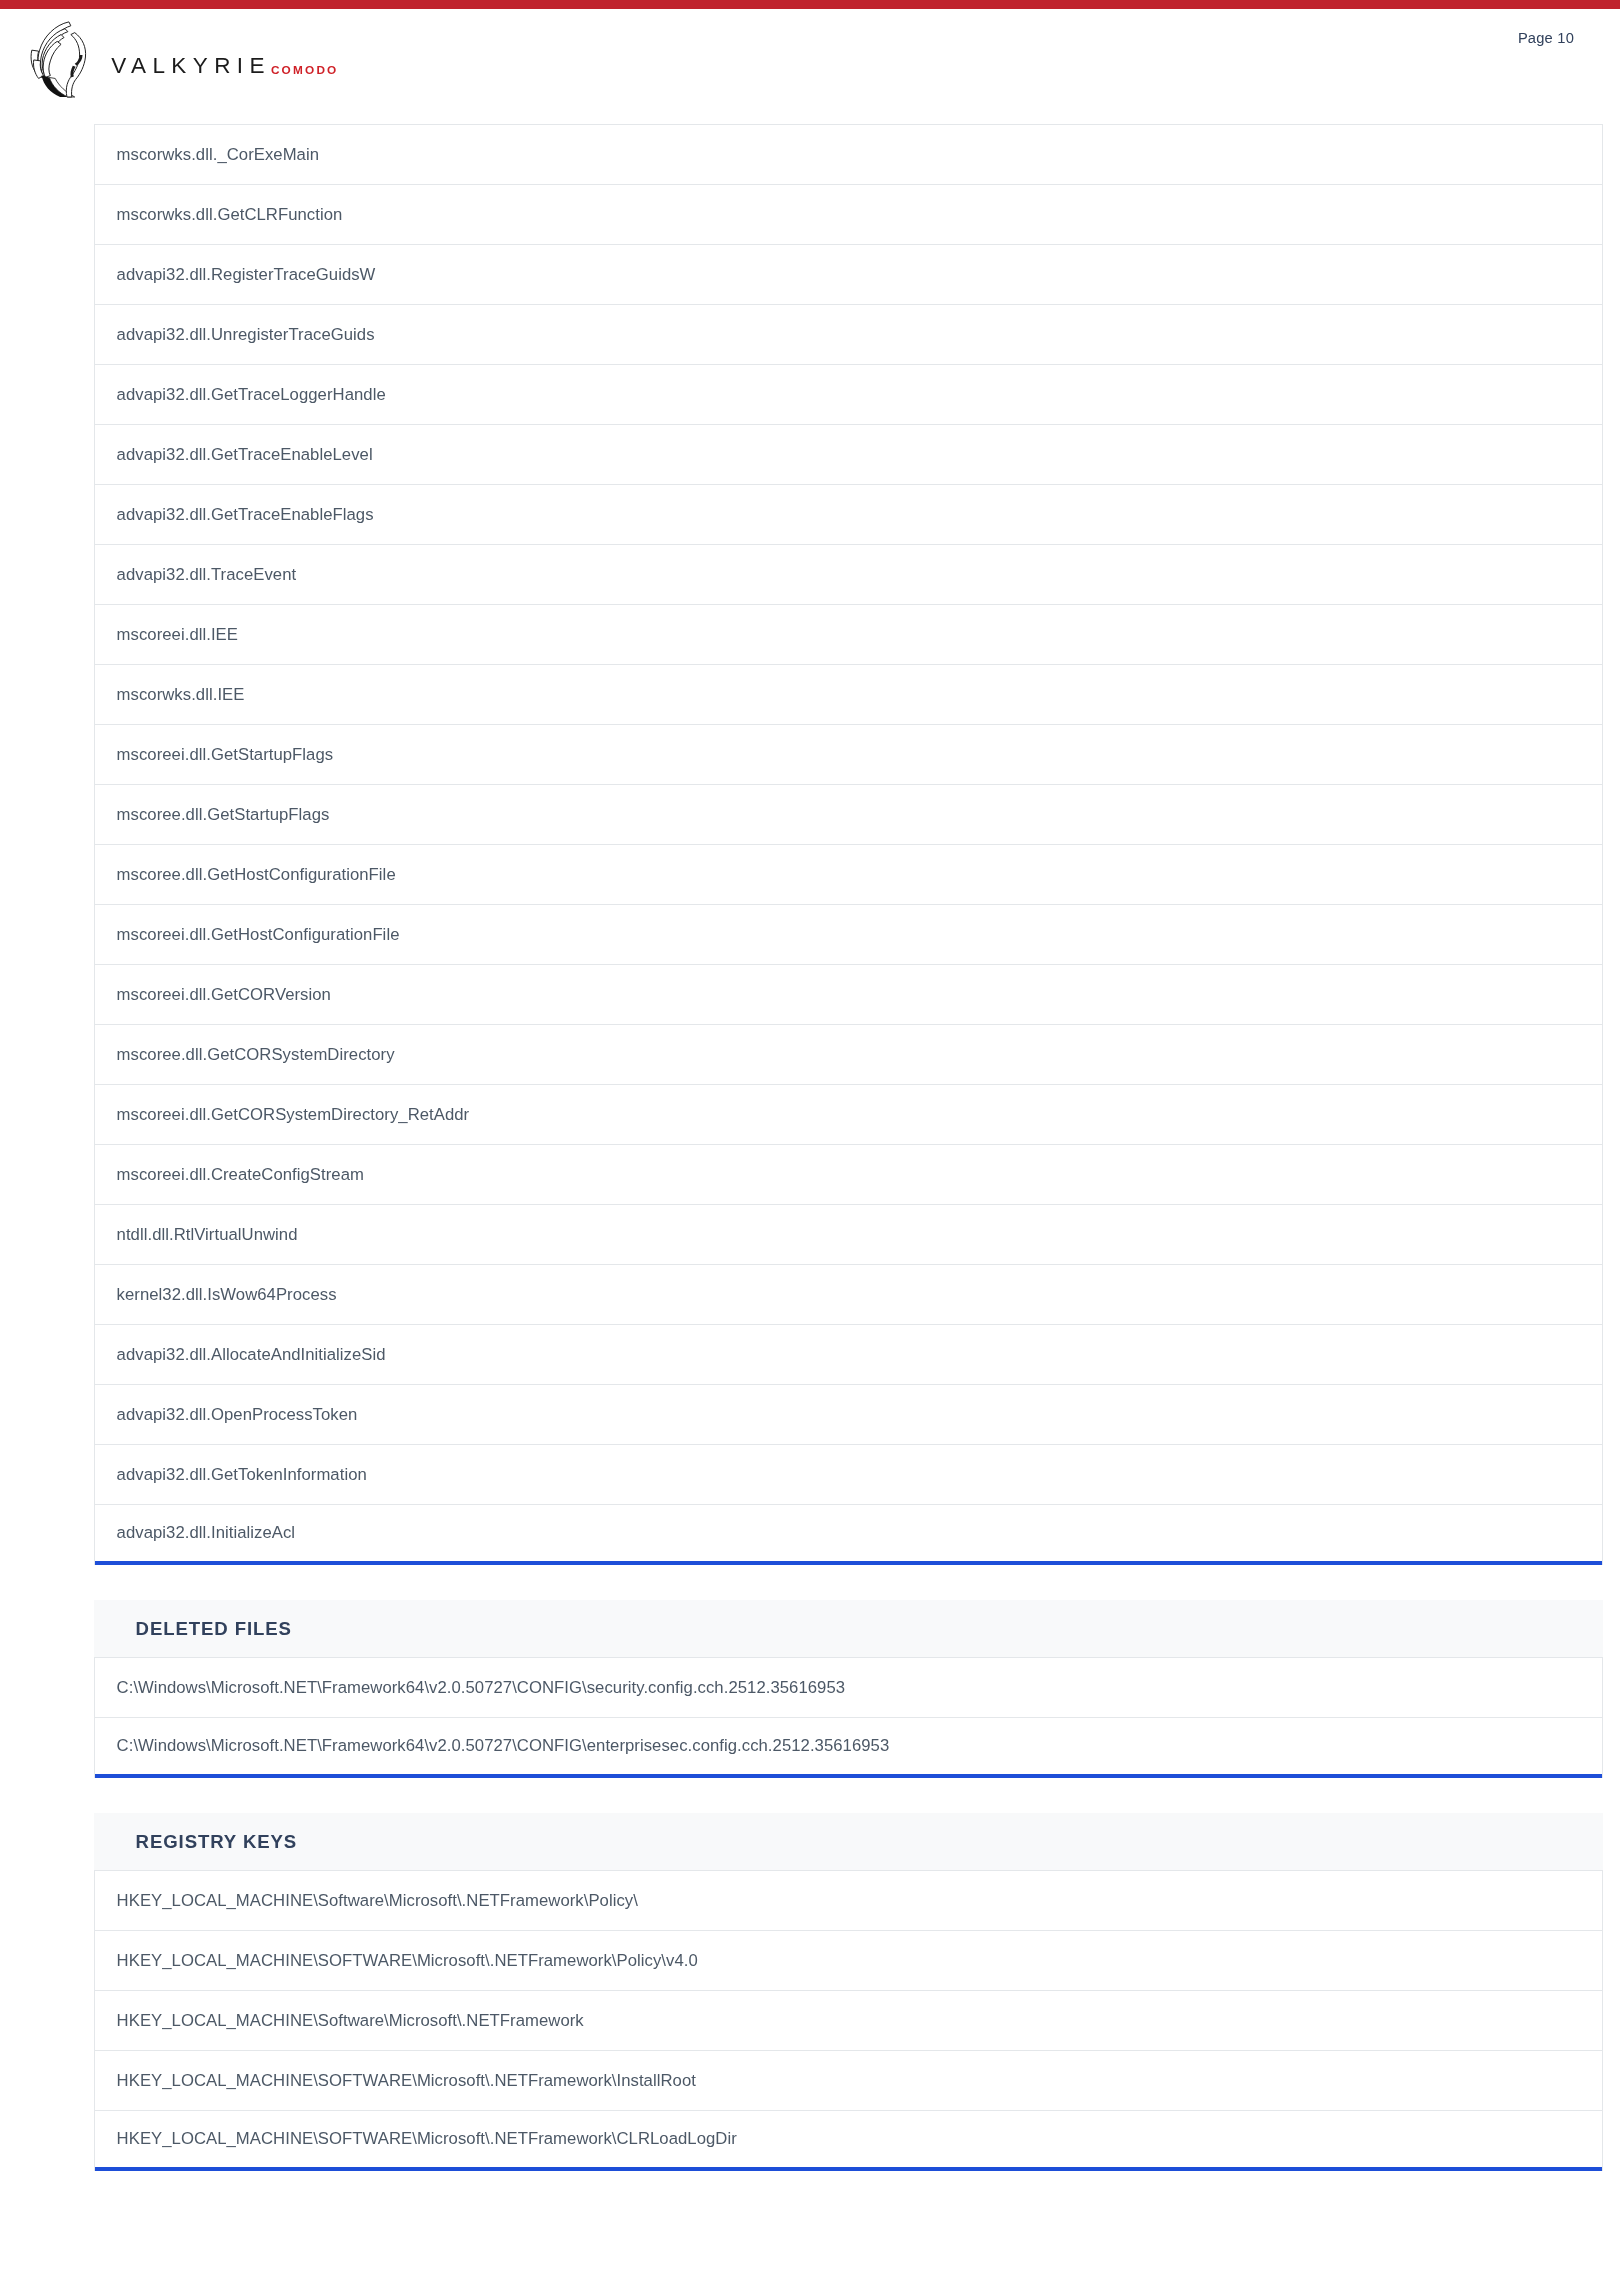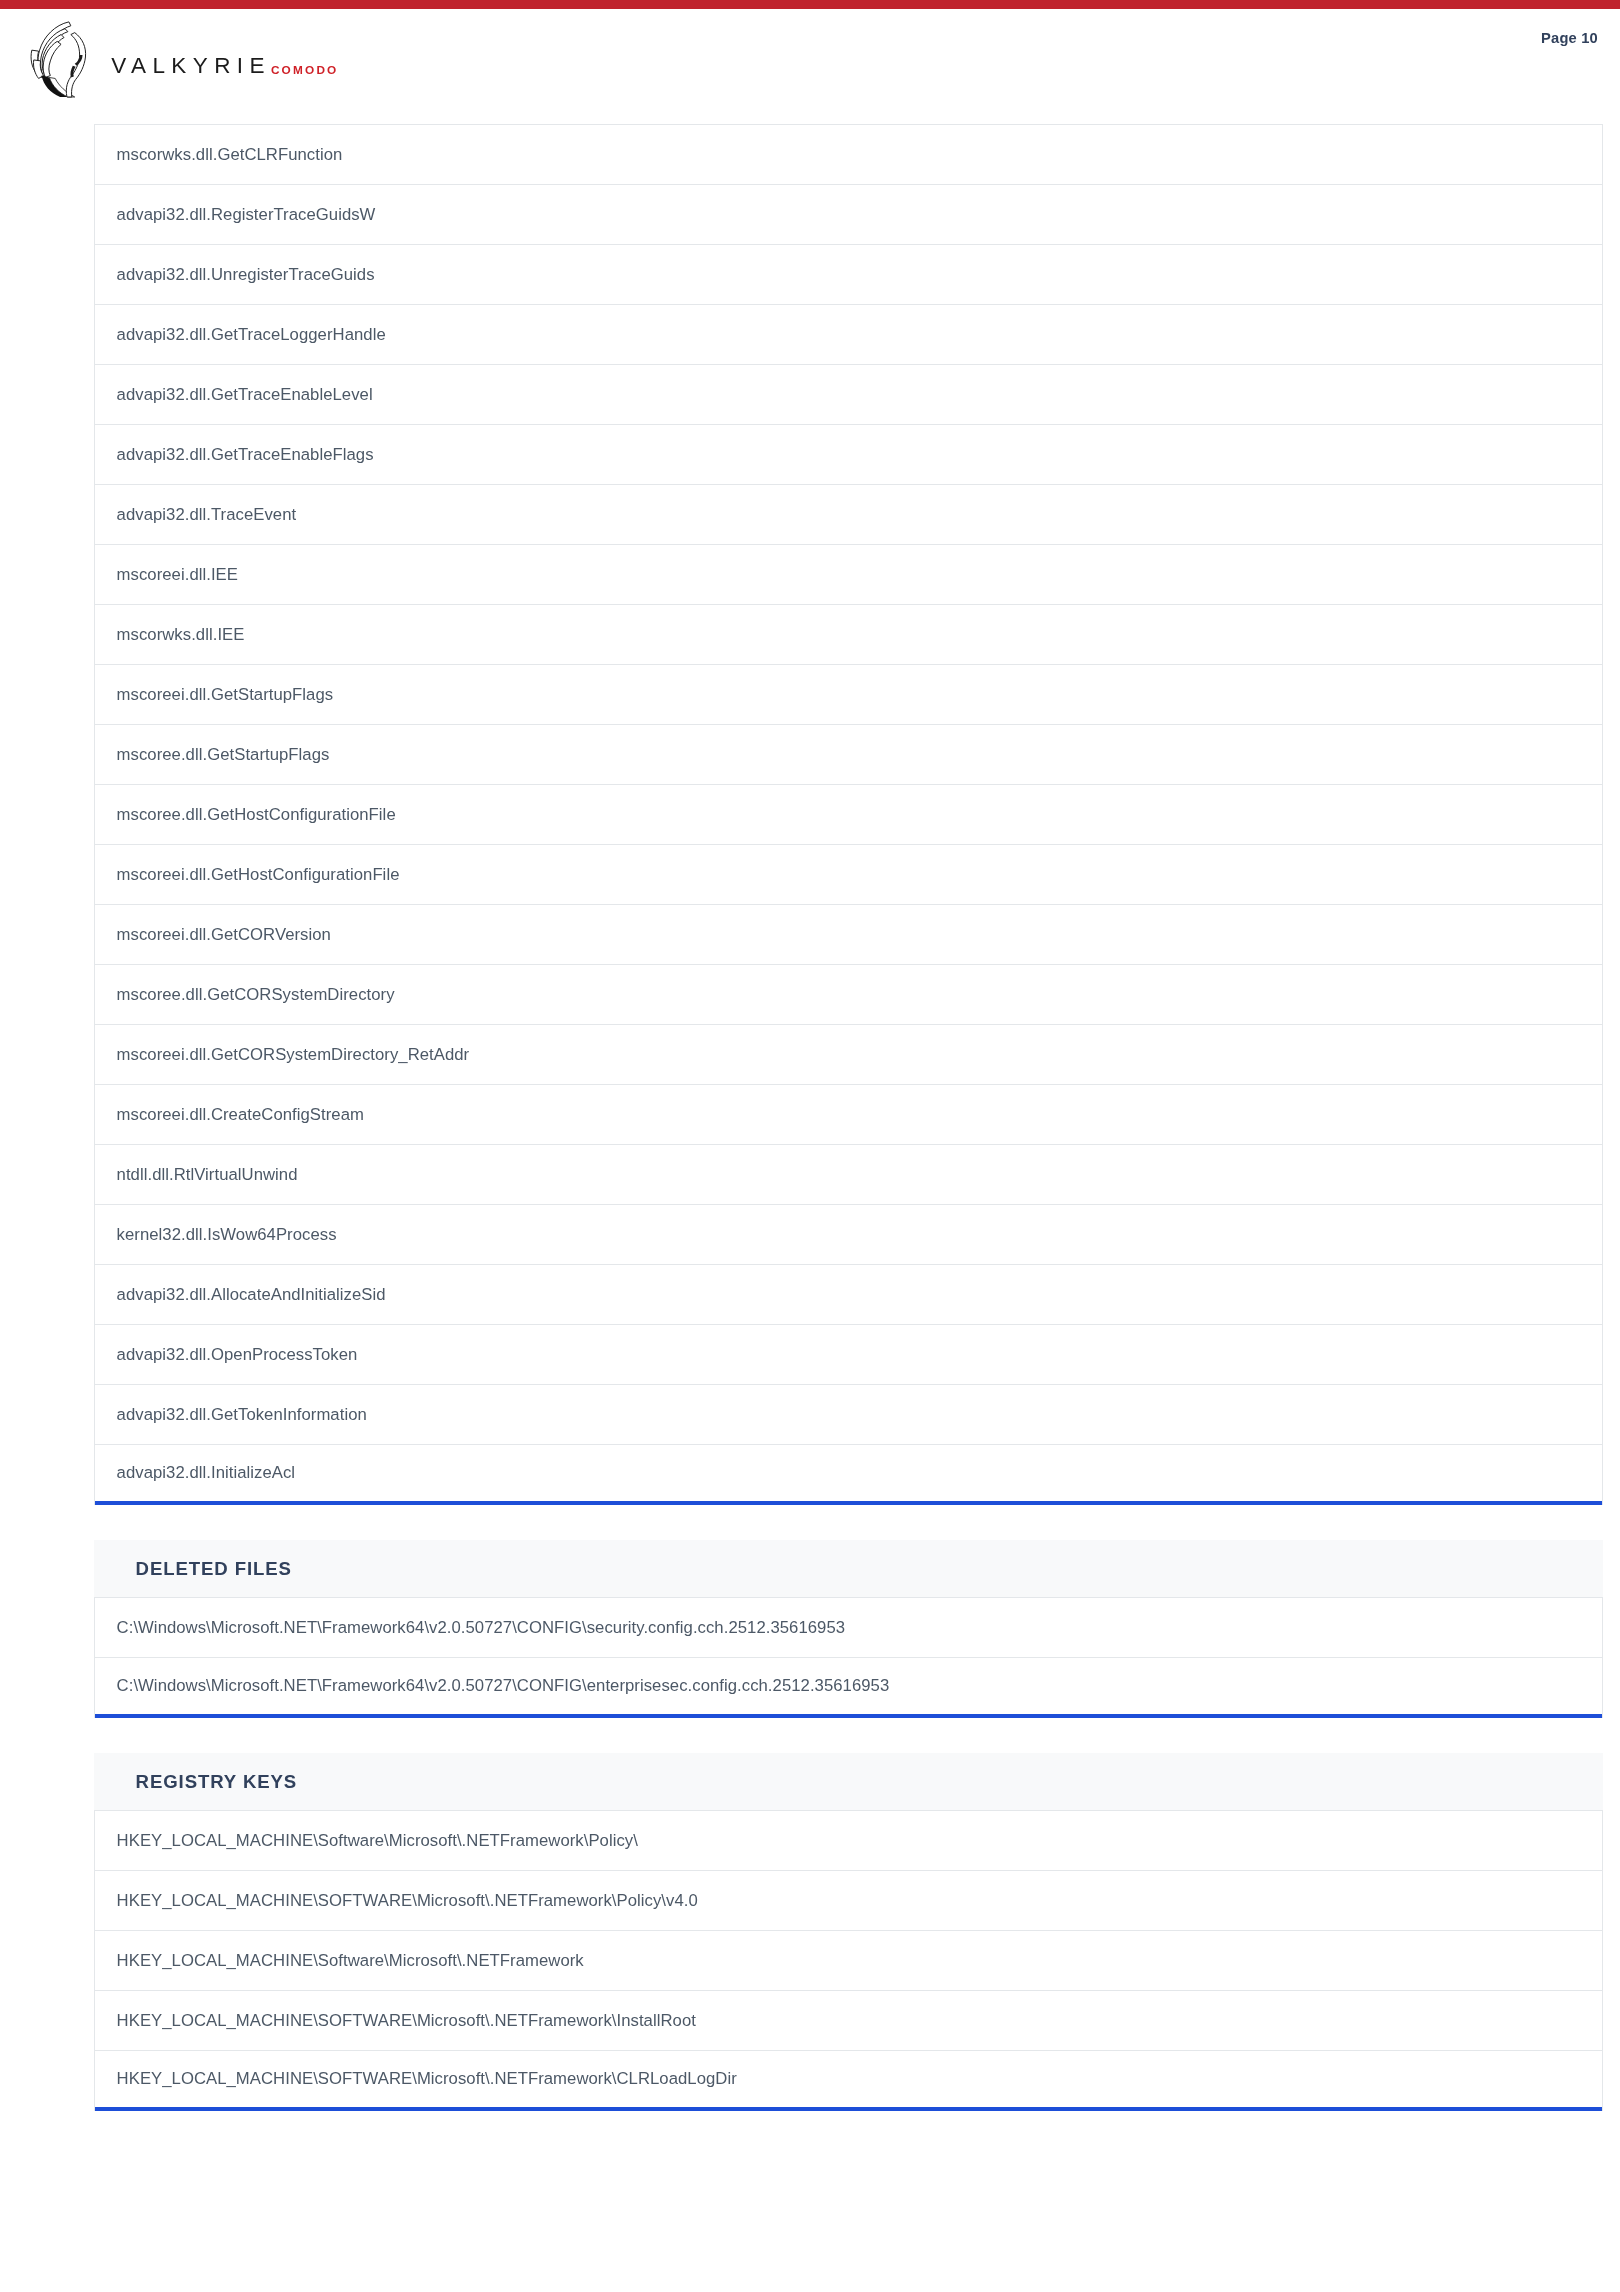--- a/index.html
+++ b/index.html
@@ -74,24 +74,24 @@
     letter-spacing: 2.2px;
     color: #cf2027;
     font-weight: 700;
     line-height: 1;
     margin-top: 4.9px;
     margin-right: 1px;
   }
 
   .page-number {
     position: absolute;
-    right: 22px;
+    right: 46px;
     top: 21.6px;
     font-size: 14.7px;
-    font-weight: 700;
+    font-weight: 400;
     color: #31415c;
     letter-spacing: 0.2px;
   }
 
   
   .content {
     position: absolute;
     left: 94px;
     top: 124px;
     width: 1509px;
@@ -171,20 +171,21 @@
         <div class="brand-name">VALKYRIE</div>
         <div class="brand-sub">COMODO</div>
       </div>
     </div>
 
     <div class="page-number">Page 10</div>
   </div>
 
   <div class="content" id="content-root">
       <div class="data-table">
+        <div class="data-row">mscorwks.dll._CorExeMain</div>
         <div class="data-row">mscorwks.dll.GetCLRFunction</div>
         <div class="data-row">advapi32.dll.RegisterTraceGuidsW</div>
         <div class="data-row">advapi32.dll.UnregisterTraceGuids</div>
         <div class="data-row">advapi32.dll.GetTraceLoggerHandle</div>
         <div class="data-row">advapi32.dll.GetTraceEnableLevel</div>
         <div class="data-row">advapi32.dll.GetTraceEnableFlags</div>
         <div class="data-row">advapi32.dll.TraceEvent</div>
         <div class="data-row">mscoreei.dll.IEE</div>
         <div class="data-row">mscorwks.dll.IEE</div>
         <div class="data-row">mscoreei.dll.GetStartupFlags</div>

